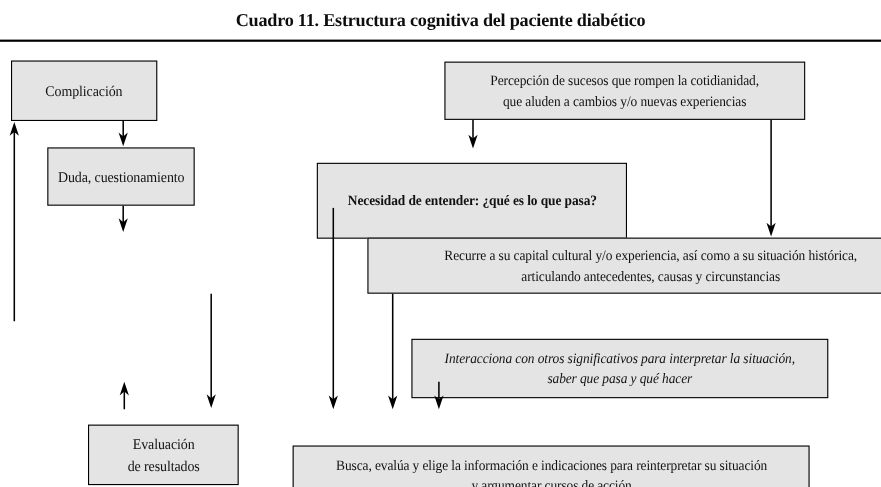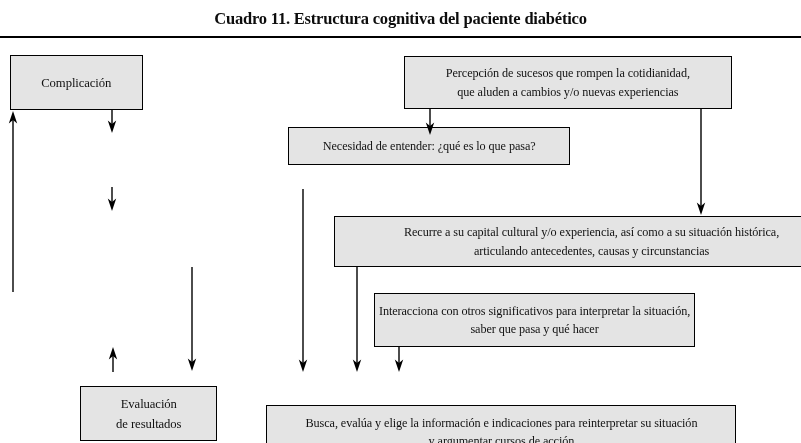--- a/index.html
+++ b/index.html
@@ -22,39 +22,44 @@
   .left-col{font-size:13.5px;}
   .right-col{font-size:13px;}
   
   #n-complicacion{left:10px;top:55px;width:133px;height:55px;text-align:center;}
   #n-duda{left:43px;top:134px;width:134px;height:53px;}
   #n-acciones{left:80px;top:212px;width:136px;height:55px;}
   #n-definicion{left:6px;top:292px;width:137px;height:54px;}
   #n-evaluacion{left:80px;top:372px;width:137px;height:55px;margin-top:14px;}
   
   #n-percepcion{left:404px;top:56px;width:328px;height:53px;}
-  #n-necesidad{left:288px;top:127px;width:282px;height:38px;}
+  #n-necesidad{left:288px;top:148px;width:282px;height:69px;font-weight:bold;}
   #n-recurre{left:334px;top:216px;width:516px;height:51px;}
-  #n-interacciona{left:374px;top:293px;width:321px;height:54px;}
+  #n-interacciona{left:374px;top:308px;width:379px;height:54px;font-style:italic;}
   #n-busca{left:266px;top:373px;width:470px;height:54px;margin-top:32px;}
   svg.arrows{position:absolute;left:0;top:0;pointer-events:none;}
   svg.arrows line{stroke:#000000;stroke-width:1.4;}
   svg.arrows polygon{fill:#000000;}
 </style>
 </head>
 <body>
 
 <div id="stage">
 
   <div class="title">Cuadro 11. Estructura cognitiva del paciente diabético</div>
   <div class="rule"></div>
 
   <div class="node left-col" id="n-complicacion">
     <div class="txt">
         <span>Complicación</span>
+      </div>
+  </div>
+  <div class="node left-col" id="n-duda">
+    <div class="txt">
+        <span>Duda, cuestionamiento</span>
       </div>
   </div>
   <div class="node left-col" id="n-evaluacion">
     <div class="txt">
       <span>Evaluación</span>
       <span>de resultados</span>
     </div>
   </div>
 
   <div class="node right-col" id="n-percepcion">

